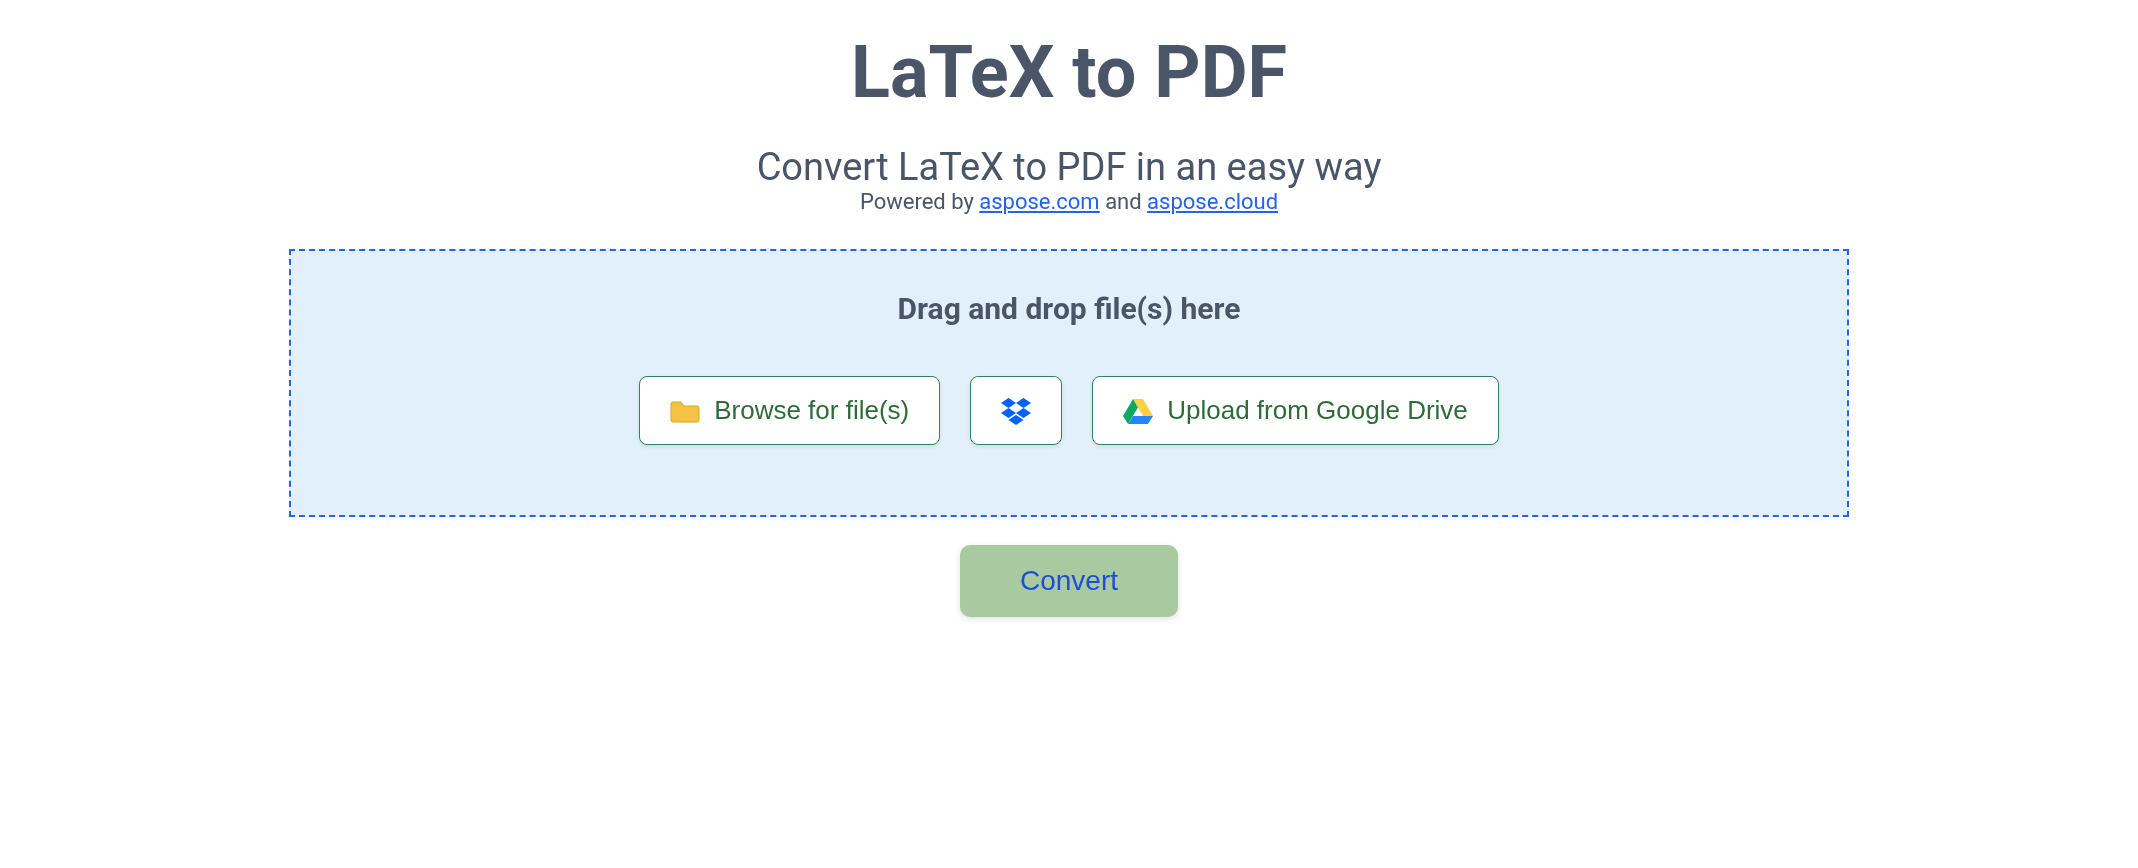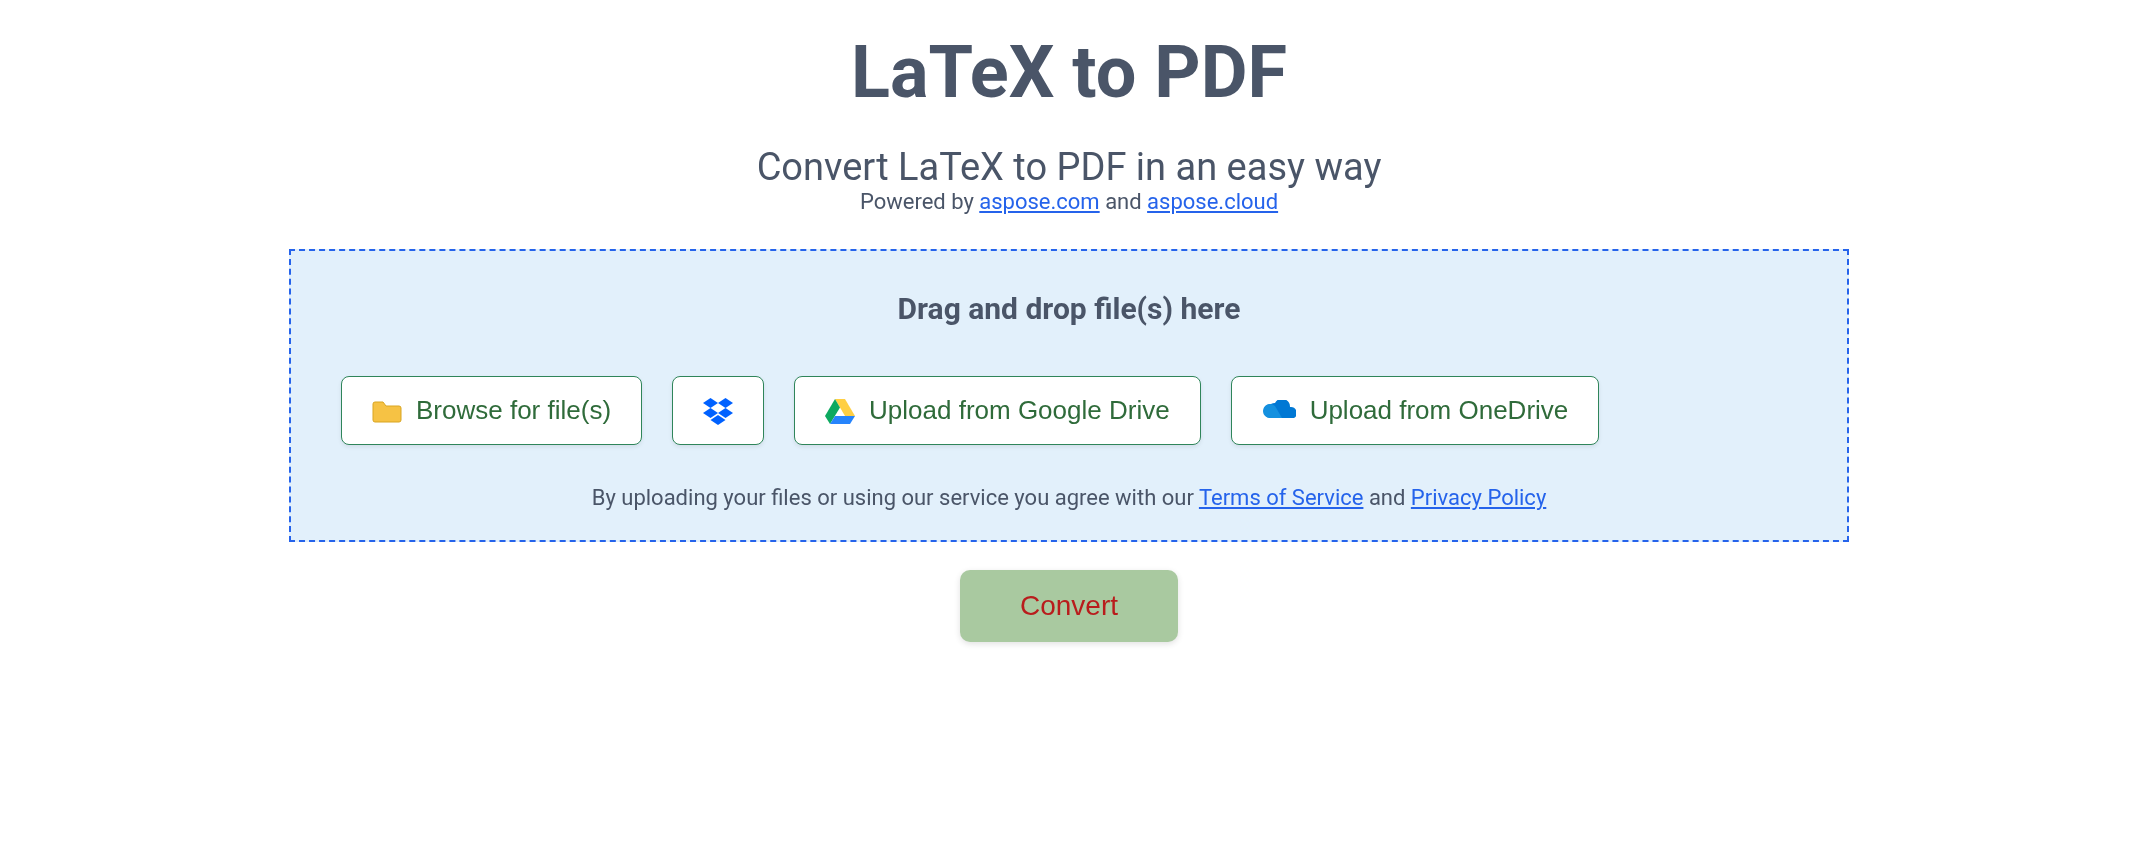--- a/index.html
+++ b/index.html
@@ -50,20 +50,21 @@
     }
     .dropzone-title {
       font-size: 30px;
       font-weight: 700;
       color: #4a5568;
       margin-bottom: 50px;
     }
     .upload-buttons {
       display: flex;
       gap: 30px;
+      justify-content: center;
       flex-wrap: wrap;
       margin-bottom: 40px;
     }
     .upload-btn {
       background: #ffffff;
       border: 1.5px solid #2f855a;
       border-radius: 8px;
       padding: 18px 30px;
       font-size: 26px;
       font-weight: 400;
@@ -89,21 +90,21 @@
     }
     .convert-btn {
       display: block;
       margin: 28px auto 0;
       background: #a9c9a0;
       border: none;
       border-radius: 10px;
       padding: 20px 60px;
       font-size: 28px;
       font-weight: 400;
-      color: #b91c1c;
+      color: #1d4ed8;
       cursor: pointer;
       box-shadow: 0 2px 6px rgba(0,0,0,0.12);
     }
   </style>
 </head>
 <body>
 
 <div class="container">
   <h1 class="page-title">LaTeX to PDF</h1>
   <p class="page-subtitle">Convert LaTeX to PDF in an easy way</p>
@@ -143,30 +144,18 @@
         <span class="icon">
           <svg width="30" height="28" viewBox="0 0 30 28">
               <polygon points="10,2 20,2 30,19 20,19" fill="#ffcf44"></polygon>
               <polygon points="10,2 0,19 5,27 15,10.5" fill="#0da960"></polygon>
               <polygon points="30,19 25,27 5,27 10,19" fill="#2684fc"></polygon>
             </svg>
         </span>
         <span>Upload from Google Drive</span>
       </button>
 
-      <button class="upload-btn">
-        <span class="icon">
-          <svg width="34" height="22" viewBox="0 0 34 22">
-              <path d="M13 3 a8 8 0 0 1 15 4 a6 6 0 0 1 4 11 H8 a7 7 0 0 1 1 -14 a8 8 0 0 1 4 -1 z" fill="#0078d4"></path>
-              <path d="M8 18 a7 7 0 0 1 0 -14 a8 8 0 0 1 5 2 L20 18 z" fill="#1490df"></path>
-            </svg>
-        </span>
-        <span>Upload from OneDrive</span>
-      </button>
     </div>
 
-    <p class="terms-text">
-      <span>By uploading your files or using our service you agree with our </span><a href="#">Terms of Service</a><span> and </span><a href="#">Privacy Policy</a>
-    </p>
   </div>
 
   <button class="convert-btn">Convert</button>
 </div>
 
 </body></html>

